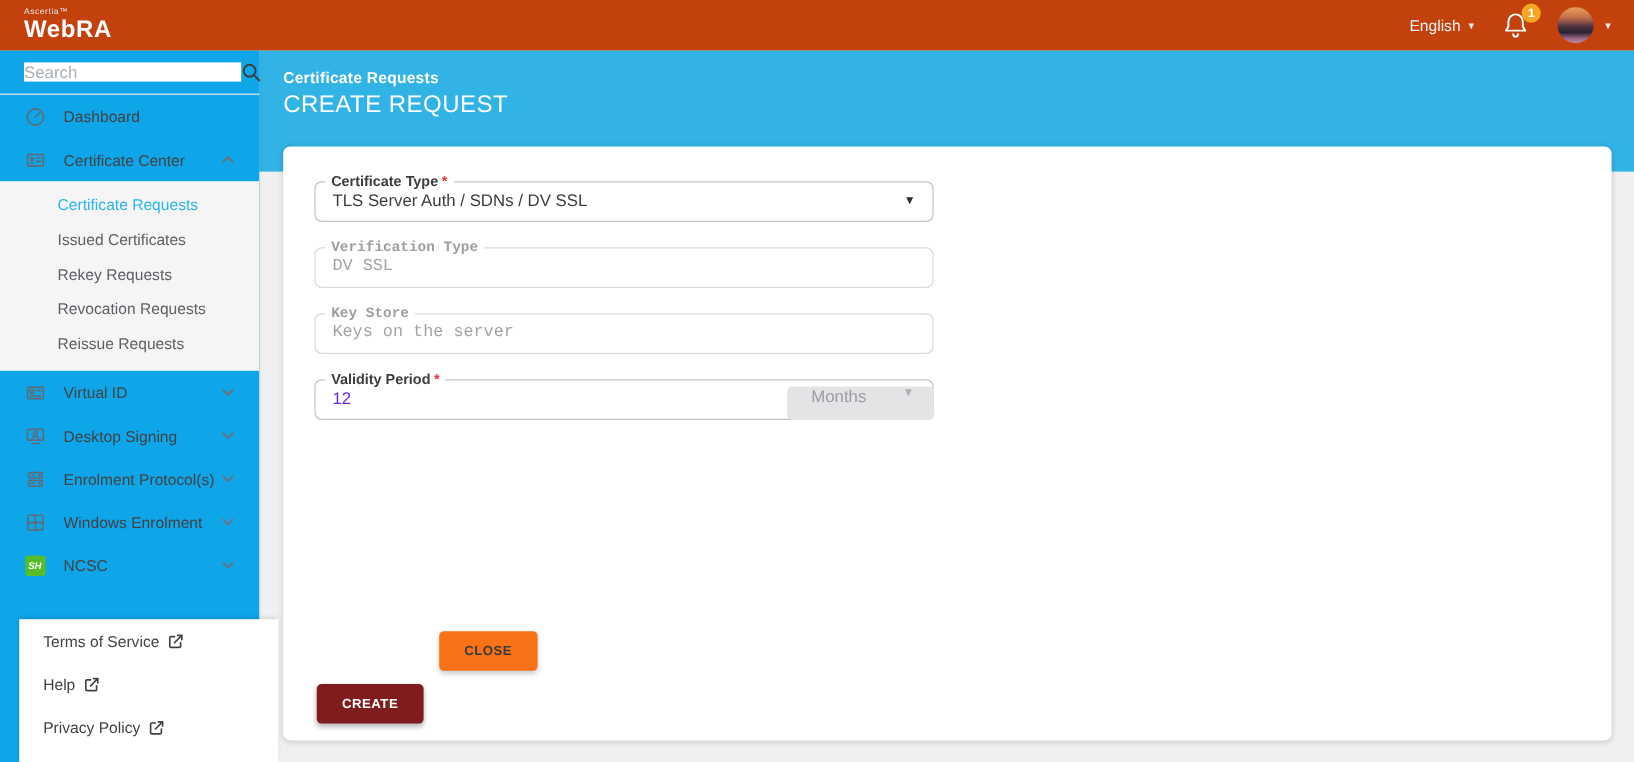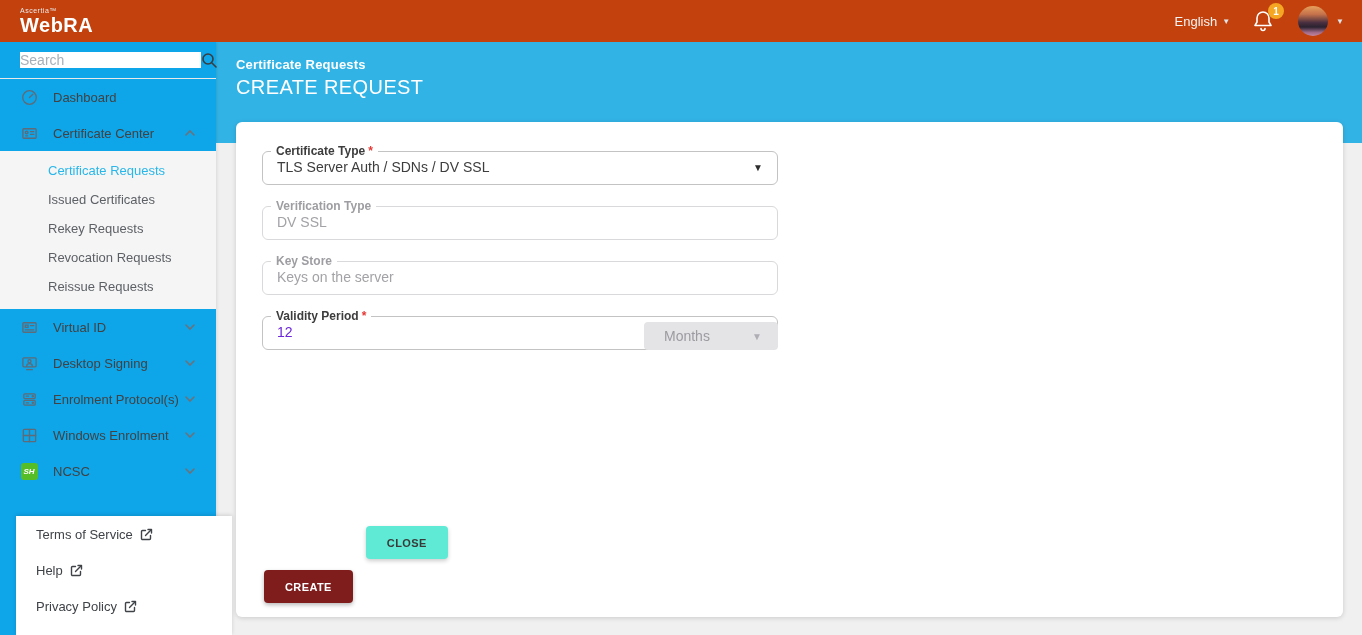--- a/index.html
+++ b/index.html
@@ -50,36 +50,36 @@
   .crumb { font-size:13px; font-weight:700; letter-spacing:.2px; }
   .page-title { font-size:20px; font-weight:500; letter-spacing:.4px; margin-top:4px; }
   .card { position:relative; margin:-21px 19px 0 20px; height:495px; background:#fff; border-radius:6px;
           box-shadow:0 1px 5px rgba(0,0,0,.16); padding:23px 26px; }
 
   .field { width:516px; border:1px solid #c3c3c3; border-radius:6px; margin-bottom:15px; position:relative; }
   .field legend { margin-left:8px; padding:0 5px; font-size:12px; font-weight:700; color:#3d3d3d;
                   display:flex; gap:3px; line-height:13px; }
   .req { color:#e53935; font-weight:700; }
   .fv { display:flex; align-items:center; justify-content:space-between; padding:1px 14px 9px; font-size:14px; color:#3d3d3d; }
-  .field.disabled { border-color:#d9d9db; }
+  .field.disabled { border-color:#d9d9db;font-family:Liberation Mono, monospace; }
   .field.disabled legend { color:#9e9ea2; }
   .field.disabled .fv { color:#a3a3a7; }
   .sel-arrow { font-size:10px; color:#2d2d2d; }
   .field-validity .fv { padding-right:150px; color:#6d28d9; }
-  .unit-box { position:absolute; top:-1px; right:-1px; bottom:-1px; width:134px; background:#e4e4e7;
-              border-radius:4px; display:flex; align-items:center; justify-content:space-between;
+  .unit-box { position:absolute; top:-1px; right:-1px; bottom:-1px; width:122px; background:#e4e4e7;
+              border-radius:4px; display:flex; align-items:flex-start; justify-content:space-between;
               padding:0 16px 0 20px; }
   .unit-label { font-size:14px; color:#9b9ba0; }
   .unit-arrow { font-size:10px; color:#aeaeb4; }
 
   .btn-row { position:absolute; left:28px; bottom:14px; display:flex; gap:13px; }
   .btn { border:none; border-radius:4px; font-family:inherit; font-size:11px; font-weight:700;
          letter-spacing:.4px; padding:0 21px; height:33px; cursor:pointer; }
   .btn-create { background:#7f1d1d; color:#fff; box-shadow:0 2px 4px rgba(0,0,0,.28);margin-top:44px; }
-  .btn-close { background:#5eead4; color:#3a3a3a; box-shadow:0 2px 4px rgba(0,0,0,.20);text-align:center; }
+  .btn-close { background:#f97316; color:#3a3a3a; box-shadow:0 2px 4px rgba(0,0,0,.20);text-align:center; }
 
   svg { display:block; }
 </style>
 </head>
 <body>
 
 <div class="topbar">
   <div class="brand">
     <span class="brand-small">Ascertia™</span>
     <span class="brand-main">WebRA</span>

